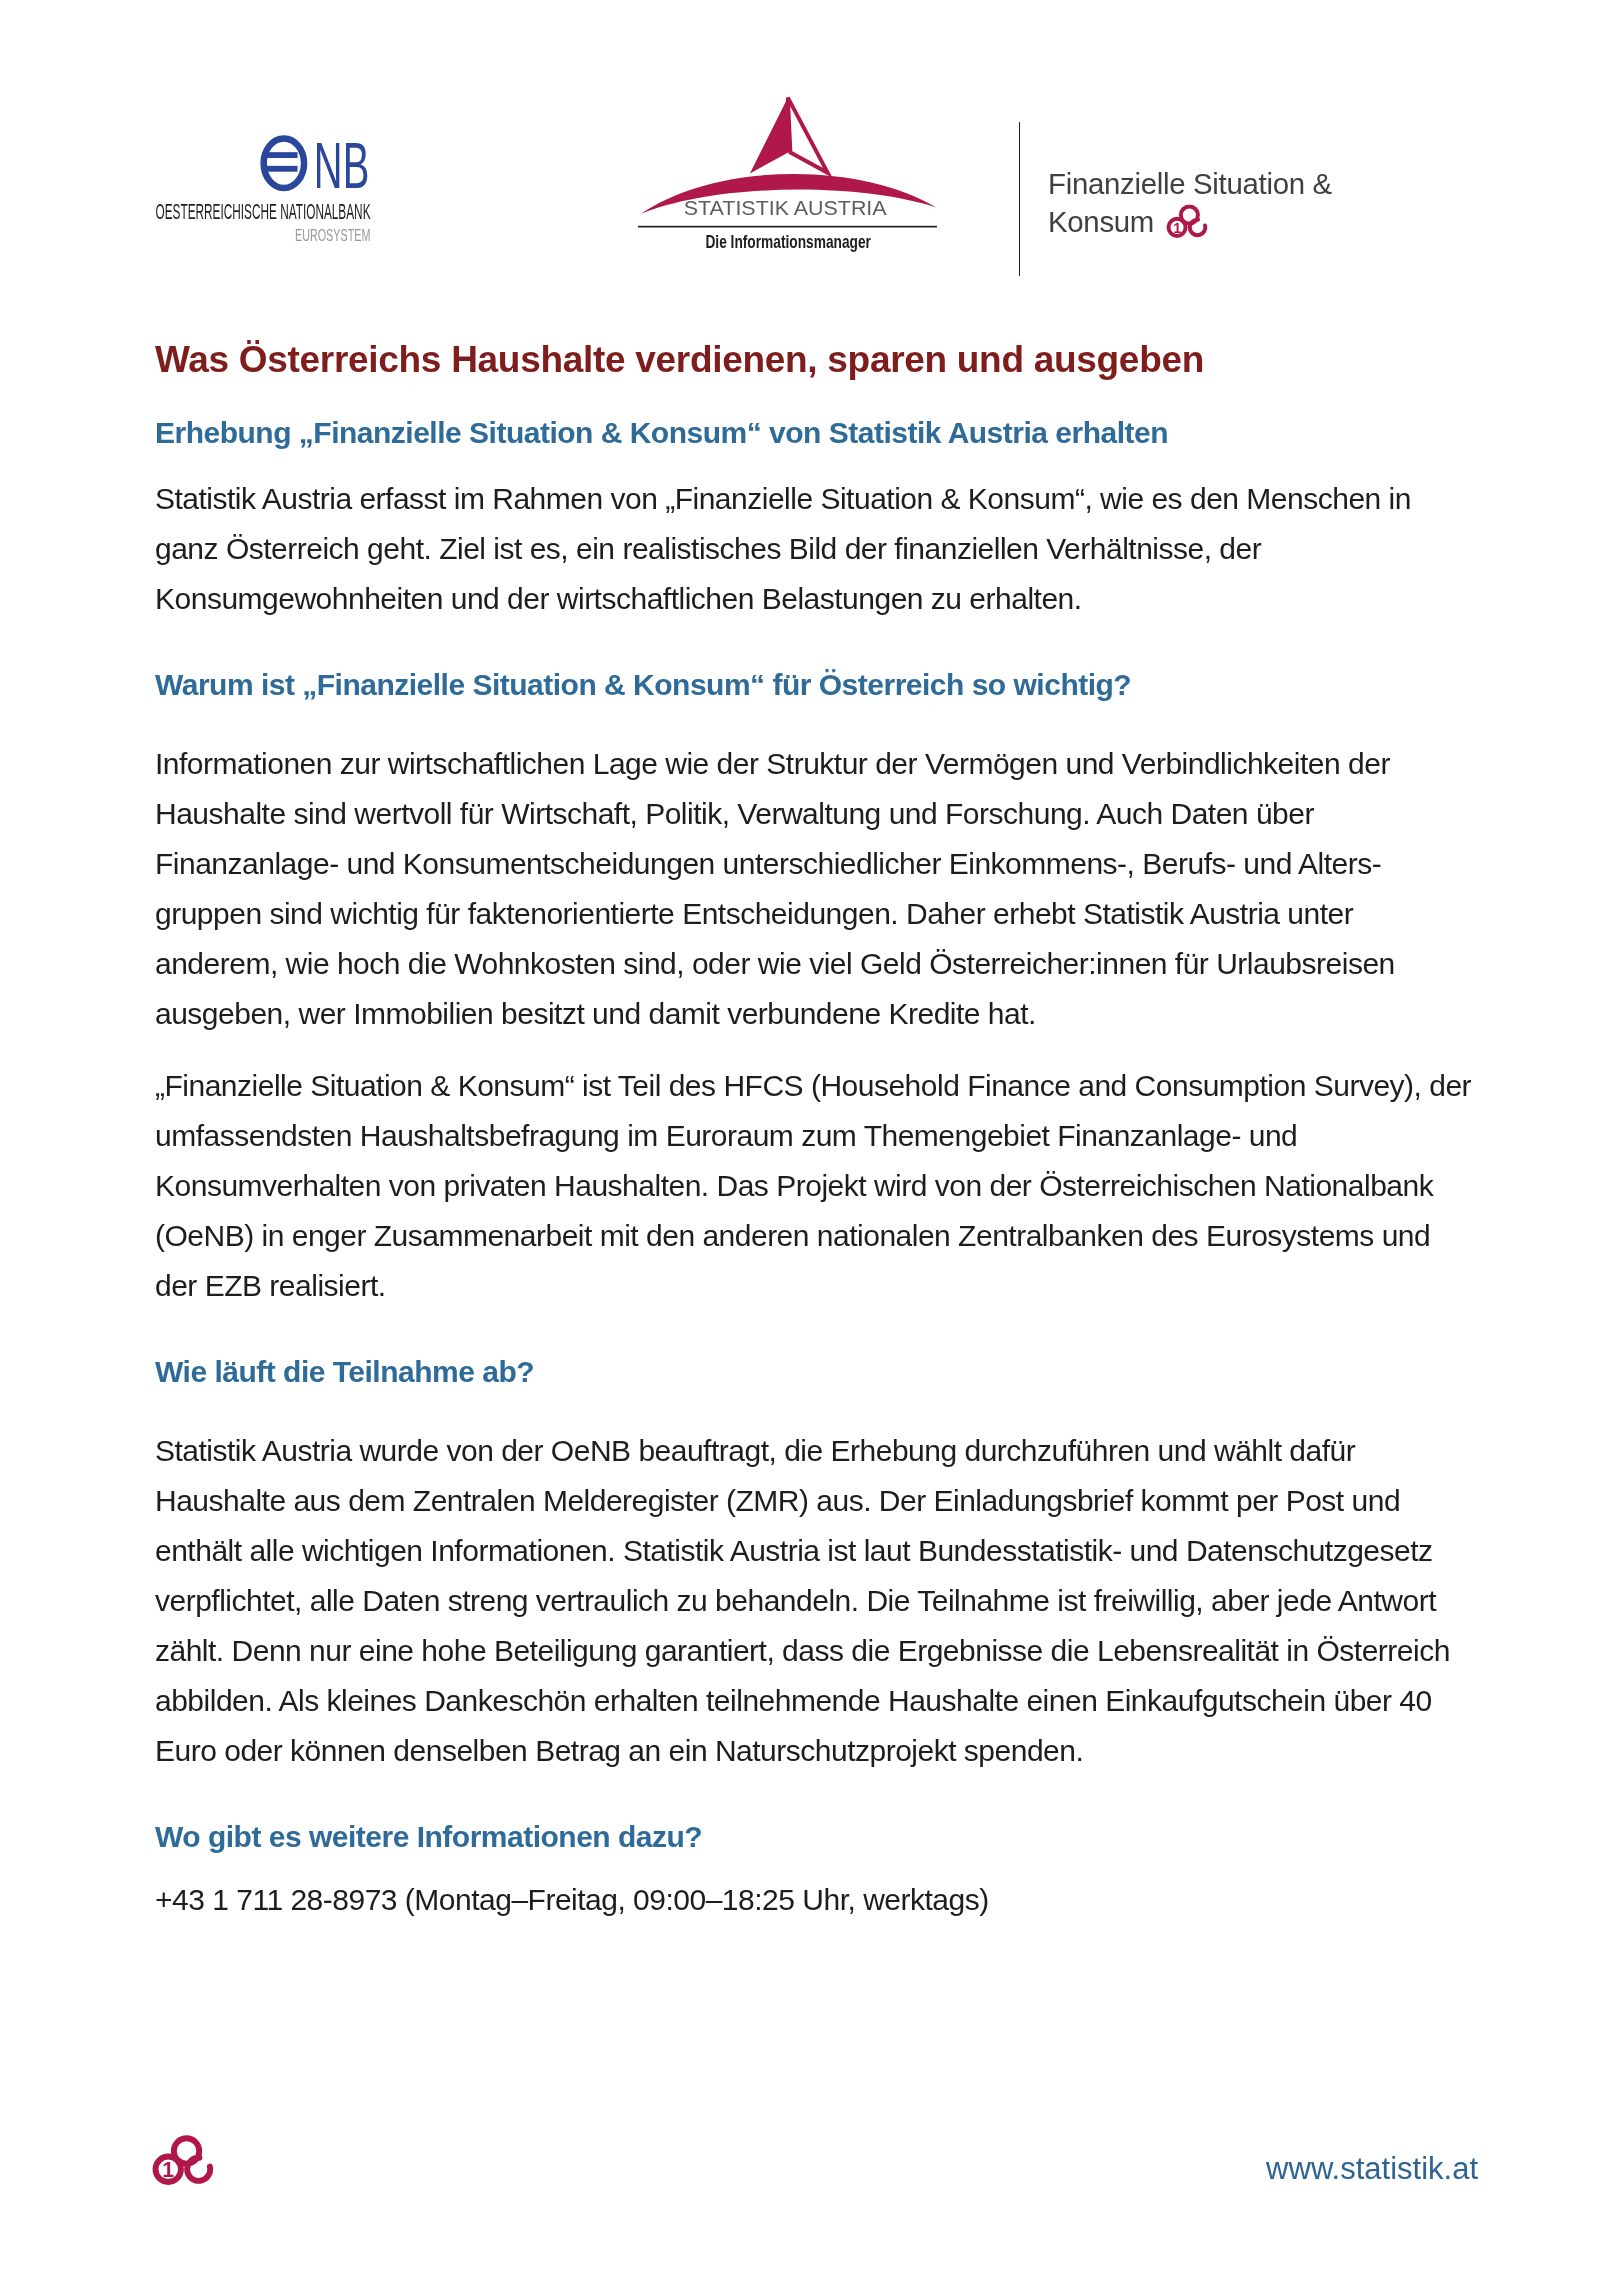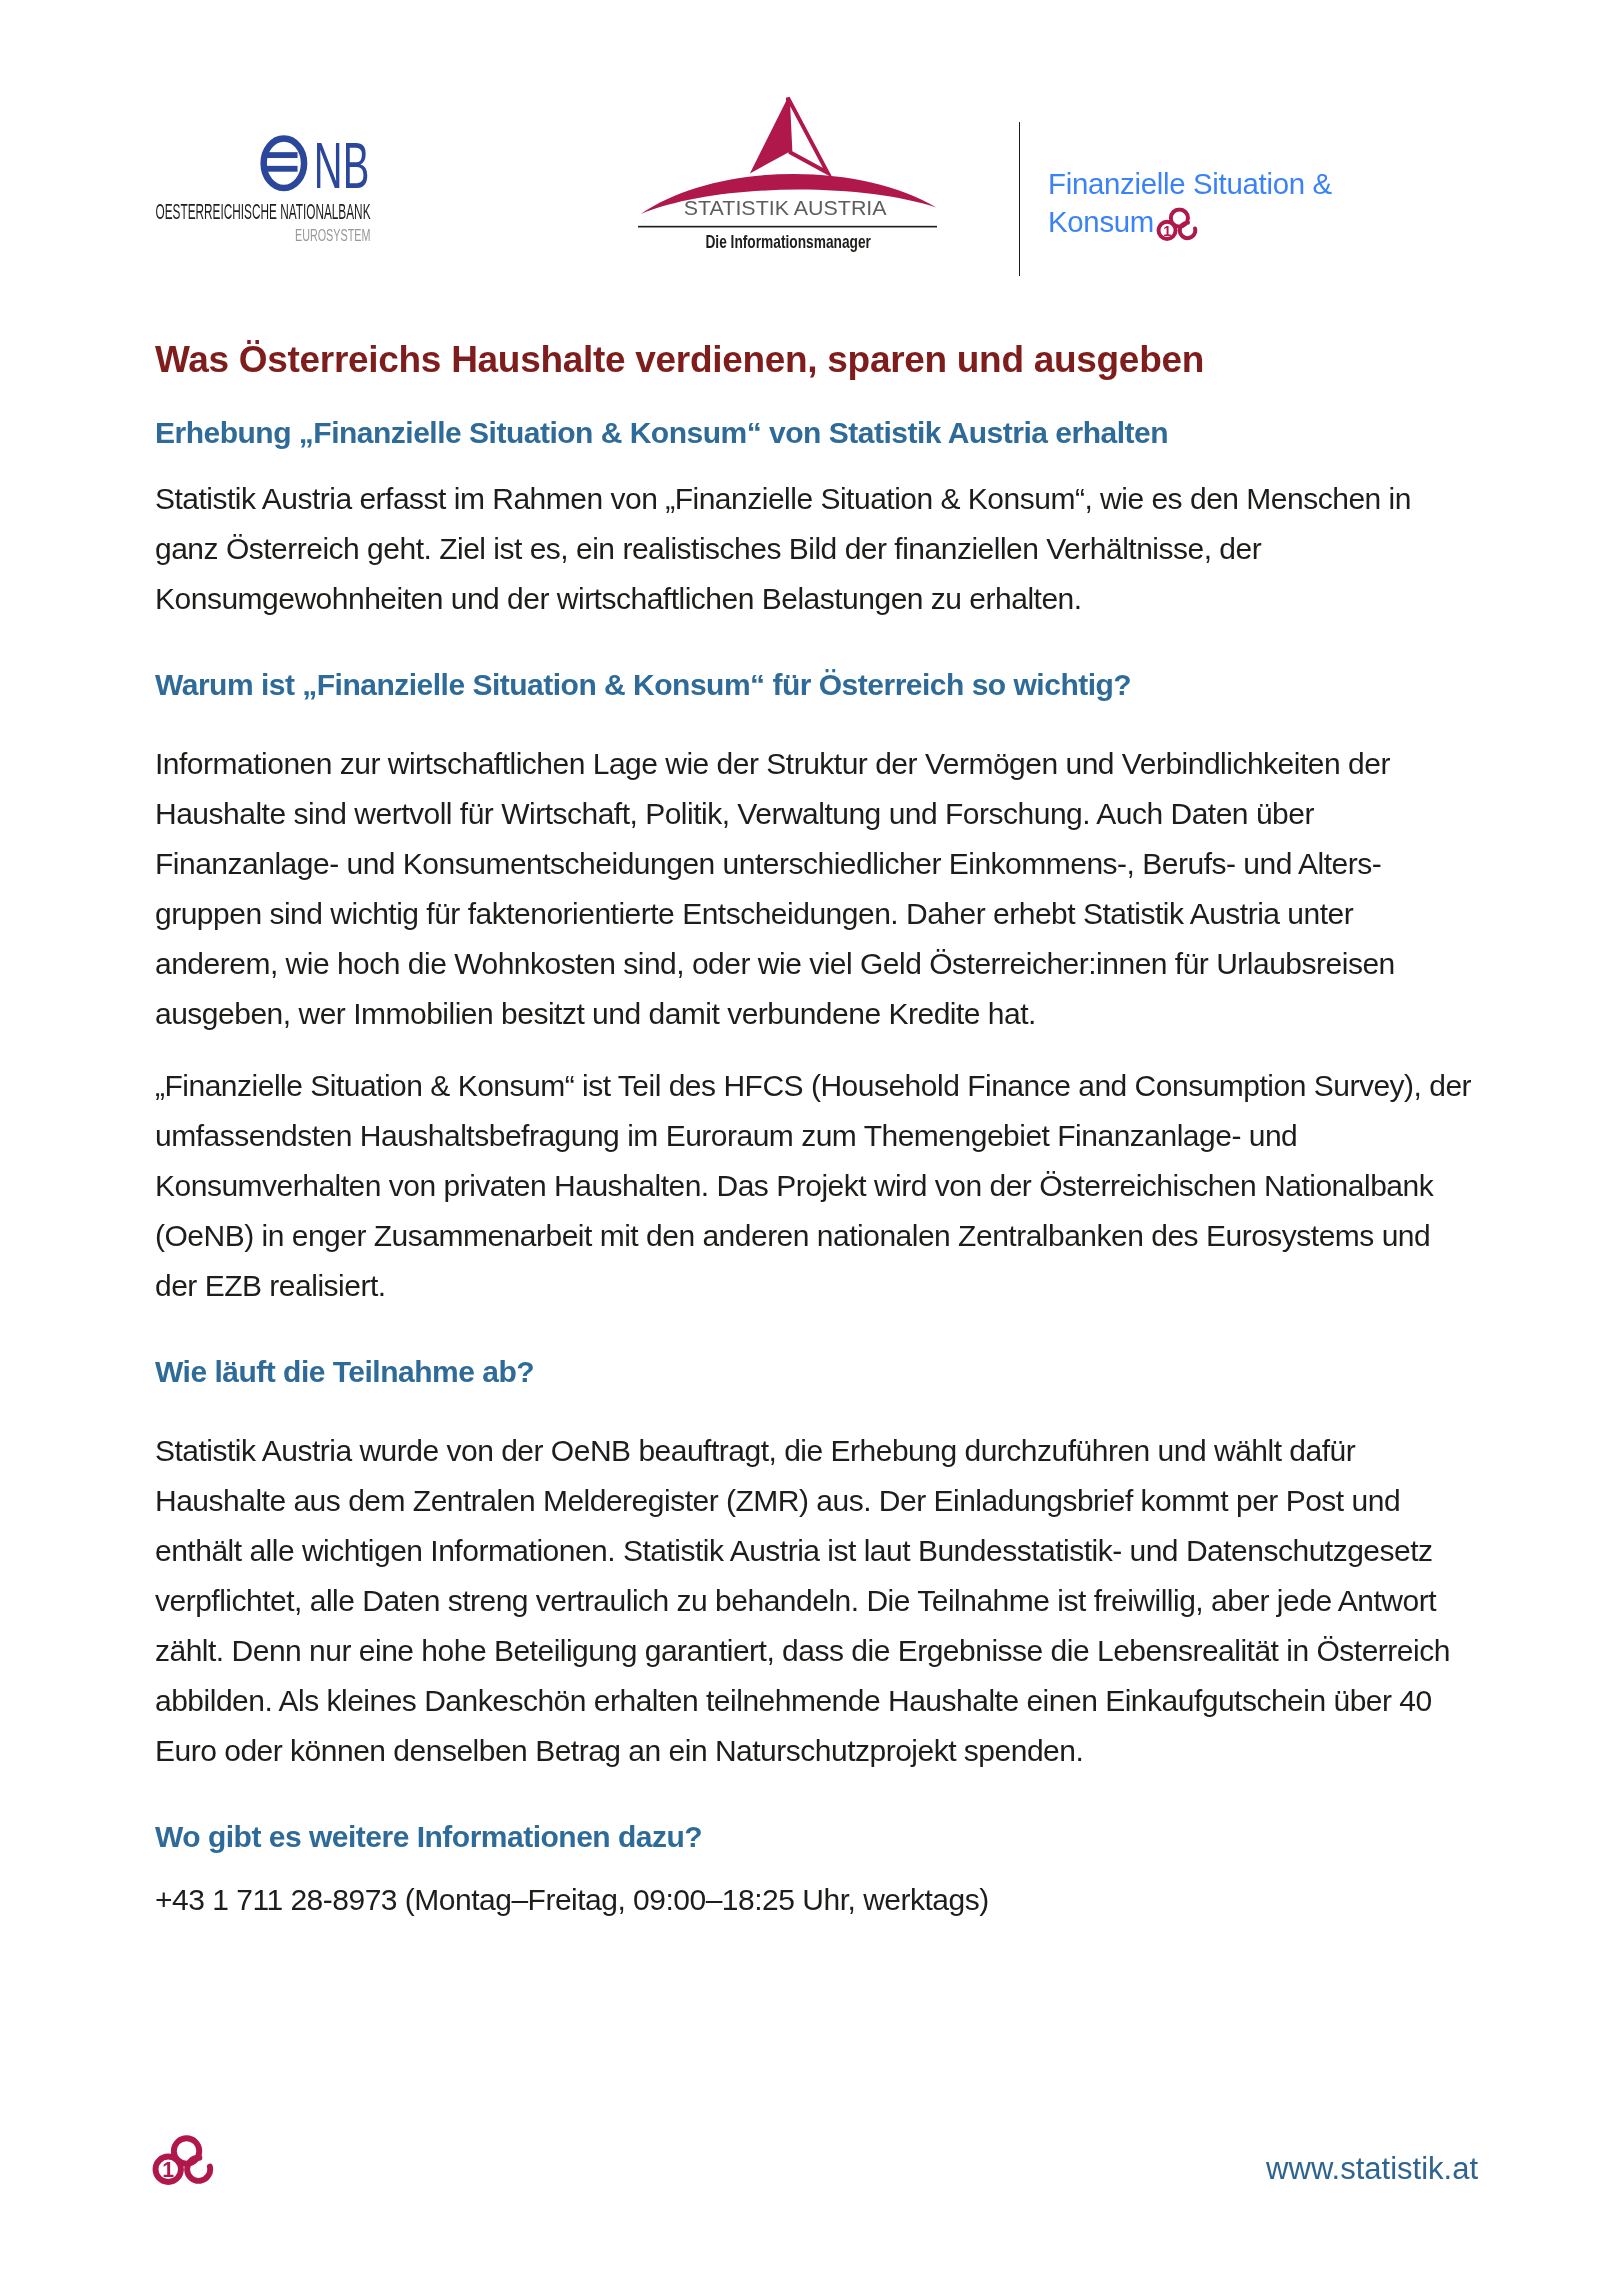--- a/index.html
+++ b/index.html
@@ -8,22 +8,22 @@
     font-family:"Liberation Sans", sans-serif;
     color:#1d1d1b;
     position:relative; overflow:hidden;
   }
   .page { position:absolute; inset:0; }
 
   
   .oenb-logo   { position:absolute; left:155px; top:130px; }
   .sta-logo    { position:absolute; left:638px; top:95px; }
   .hdr-divider { position:absolute; left:1019px; top:122px; width:1.3px; height:154px; background:#1d1d1b; }
-  .product     { position:absolute; left:1048px; top:165px; font-size:29.4px; line-height:38px; color:#3b82f6; letter-spacing:-0.3px; }
-  .product-line2 { display:flex; align-items:flex-end; gap:2px; }
+  .product     { position:absolute; left:1048px; top:165px; font-size:29.4px; line-height:38px; color:#404040; letter-spacing:-0.3px; }
+  .product-line2 { display:flex; align-items:flex-start; gap:12px; }
   .rings-svg   { display:block; transform:translateY(1.3px); }
 
   svg text { font-family:"Liberation Sans", sans-serif; }
 
   
   .content {
     position:absolute; left:155px; top:330px; width:1323px;
     font-size:30px; line-height:50px; letter-spacing:-0.5px; color:#1d1d1b;
   }
   .title {

